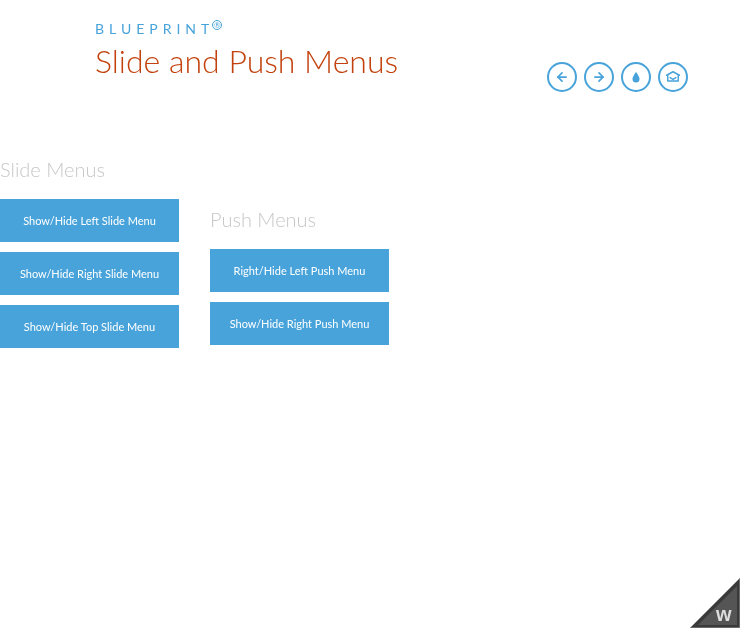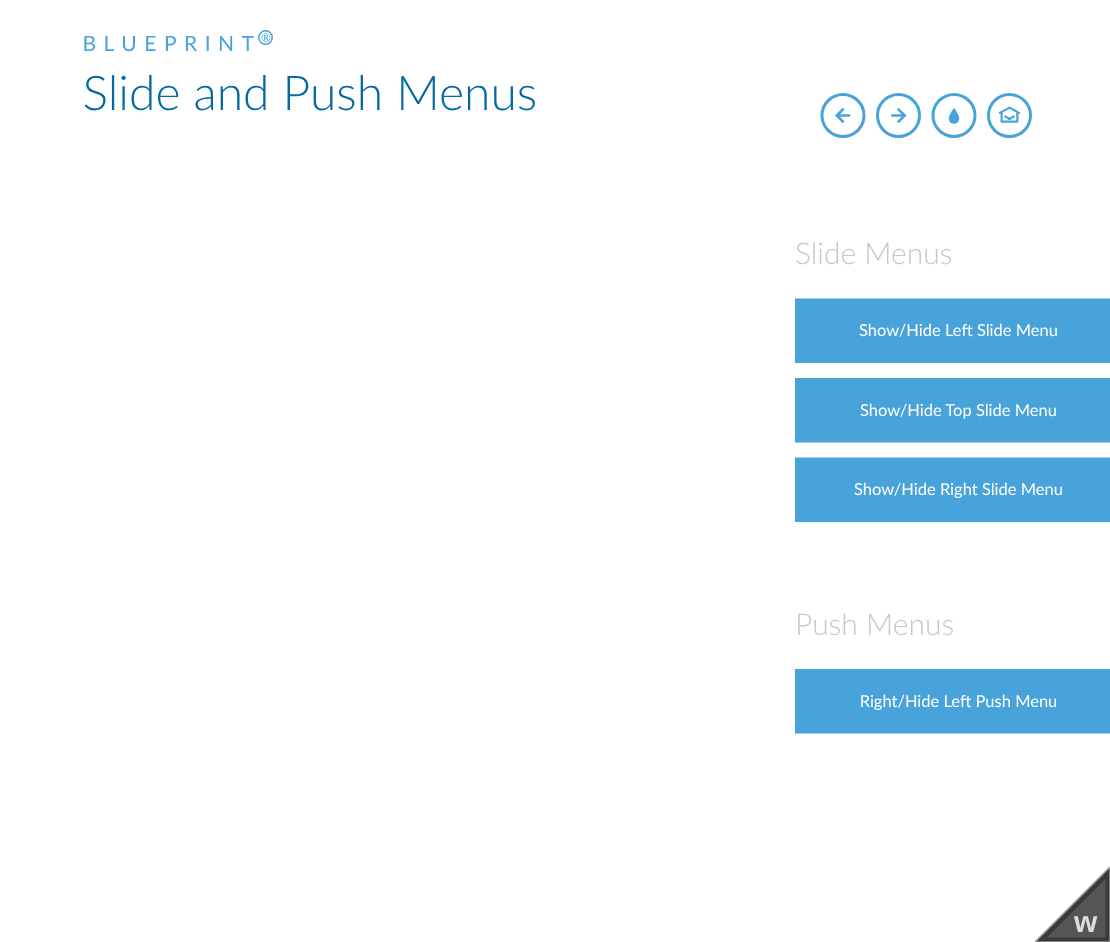--- a/index.html
+++ b/index.html
@@ -9,20 +9,21 @@
       background: #fff;
       font-family: 'Lato', 'Helvetica Neue', Arial, sans-serif;
       position: relative;
       overflow: hidden;
     }
     .header {
       padding: 20px 30px 10px 55px;
       display: flex;
       justify-content: space-between;
       align-items: flex-start;
+      margin-left: 40px;
     }
     .header-left { flex: 1; }
     .brand {
       color: #47a3da;
       font-size: 14px;
       letter-spacing: 5px;
       font-weight: 400;
       display: flex;
       align-items: flex-start;
     }
@@ -34,21 +35,21 @@
       border-radius: 50%;
       width: 10px;
       height: 10px;
       display: inline-flex;
       align-items: center;
       justify-content: center;
       line-height: 1;
       letter-spacing: 0;
     }
     .title {
-      color: #0369a1;
+      color: #c2410c;
       font-size: 32px;
       font-weight: 300;
       margin-top: 4px;
     }
     .nav-icons {
       display: flex;
       gap: 7px;
       margin-top: 42px;
       margin-right: 22px;
     }
@@ -59,36 +60,36 @@
       border-radius: 50%;
       display: flex;
       align-items: center;
       justify-content: center;
       cursor: pointer;
       color: #47a3da;
     }
     .nav-icon svg { display: block; }
     .main {
       display: flex;
-      flex-direction: column;
-      align-items: flex-end;
+      flex-direction: row;
+      align-items: center;
       padding-top: 55px;
     }
     .section { width: 210px; }
     .section-title {
       color: #c7c7c7;
       font-size: 20px;
       font-weight: 300;
       margin-bottom: 18px;
       margin-top: 46px;
     }
     .section:first-child .section-title { margin-top: 0; }
     .btn {
       display: block;
-      width: 218px;
+      width: 179px;
       background: #47a3da;
       color: #fff;
       text-align: center;
       padding: 15px 10px;
       font-size: 11px;
       font-weight: 400;
       margin-bottom: 10px;
       cursor: pointer;
       user-select: none;
     }
@@ -144,26 +145,27 @@
           </svg>
       </span>
     </a>
   </div>
 </div>
 
 <div class="main">
   <div class="section">
     <h2 class="section-title">Slide Menus</h2>
     <div class="btn">Show/Hide Left Slide Menu</div>
+    <div class="btn">Show/Hide Right Slide Menu</div>
     <div class="btn">Show/Hide Top Slide Menu</div>
-    <div class="btn">Show/Hide Right Slide Menu</div>
   </div>
   <div class="section">
     <h2 class="section-title">Push Menus</h2>
     <div class="btn">Right/Hide Left Push Menu</div>
+    <div class="btn">Show/Hide Right Push Menu</div>
   </div>
 </div>
 
 <div class="corner-logo">
   <svg width="50" height="50" viewBox="0 0 50 50">
     <polygon points="50,0 50,50 0,50" fill="#3a3a3a"></polygon>
     <polygon points="50,0 50,50 0,50" fill="none" stroke="#999" stroke-width="1"></polygon>
     <polygon points="47,8 47,47 8,47" fill="#555"></polygon>
     <text x="26" y="43" font-family="Arial" font-size="20" font-weight="bold" fill="#ddd">w</text>
   </svg>

